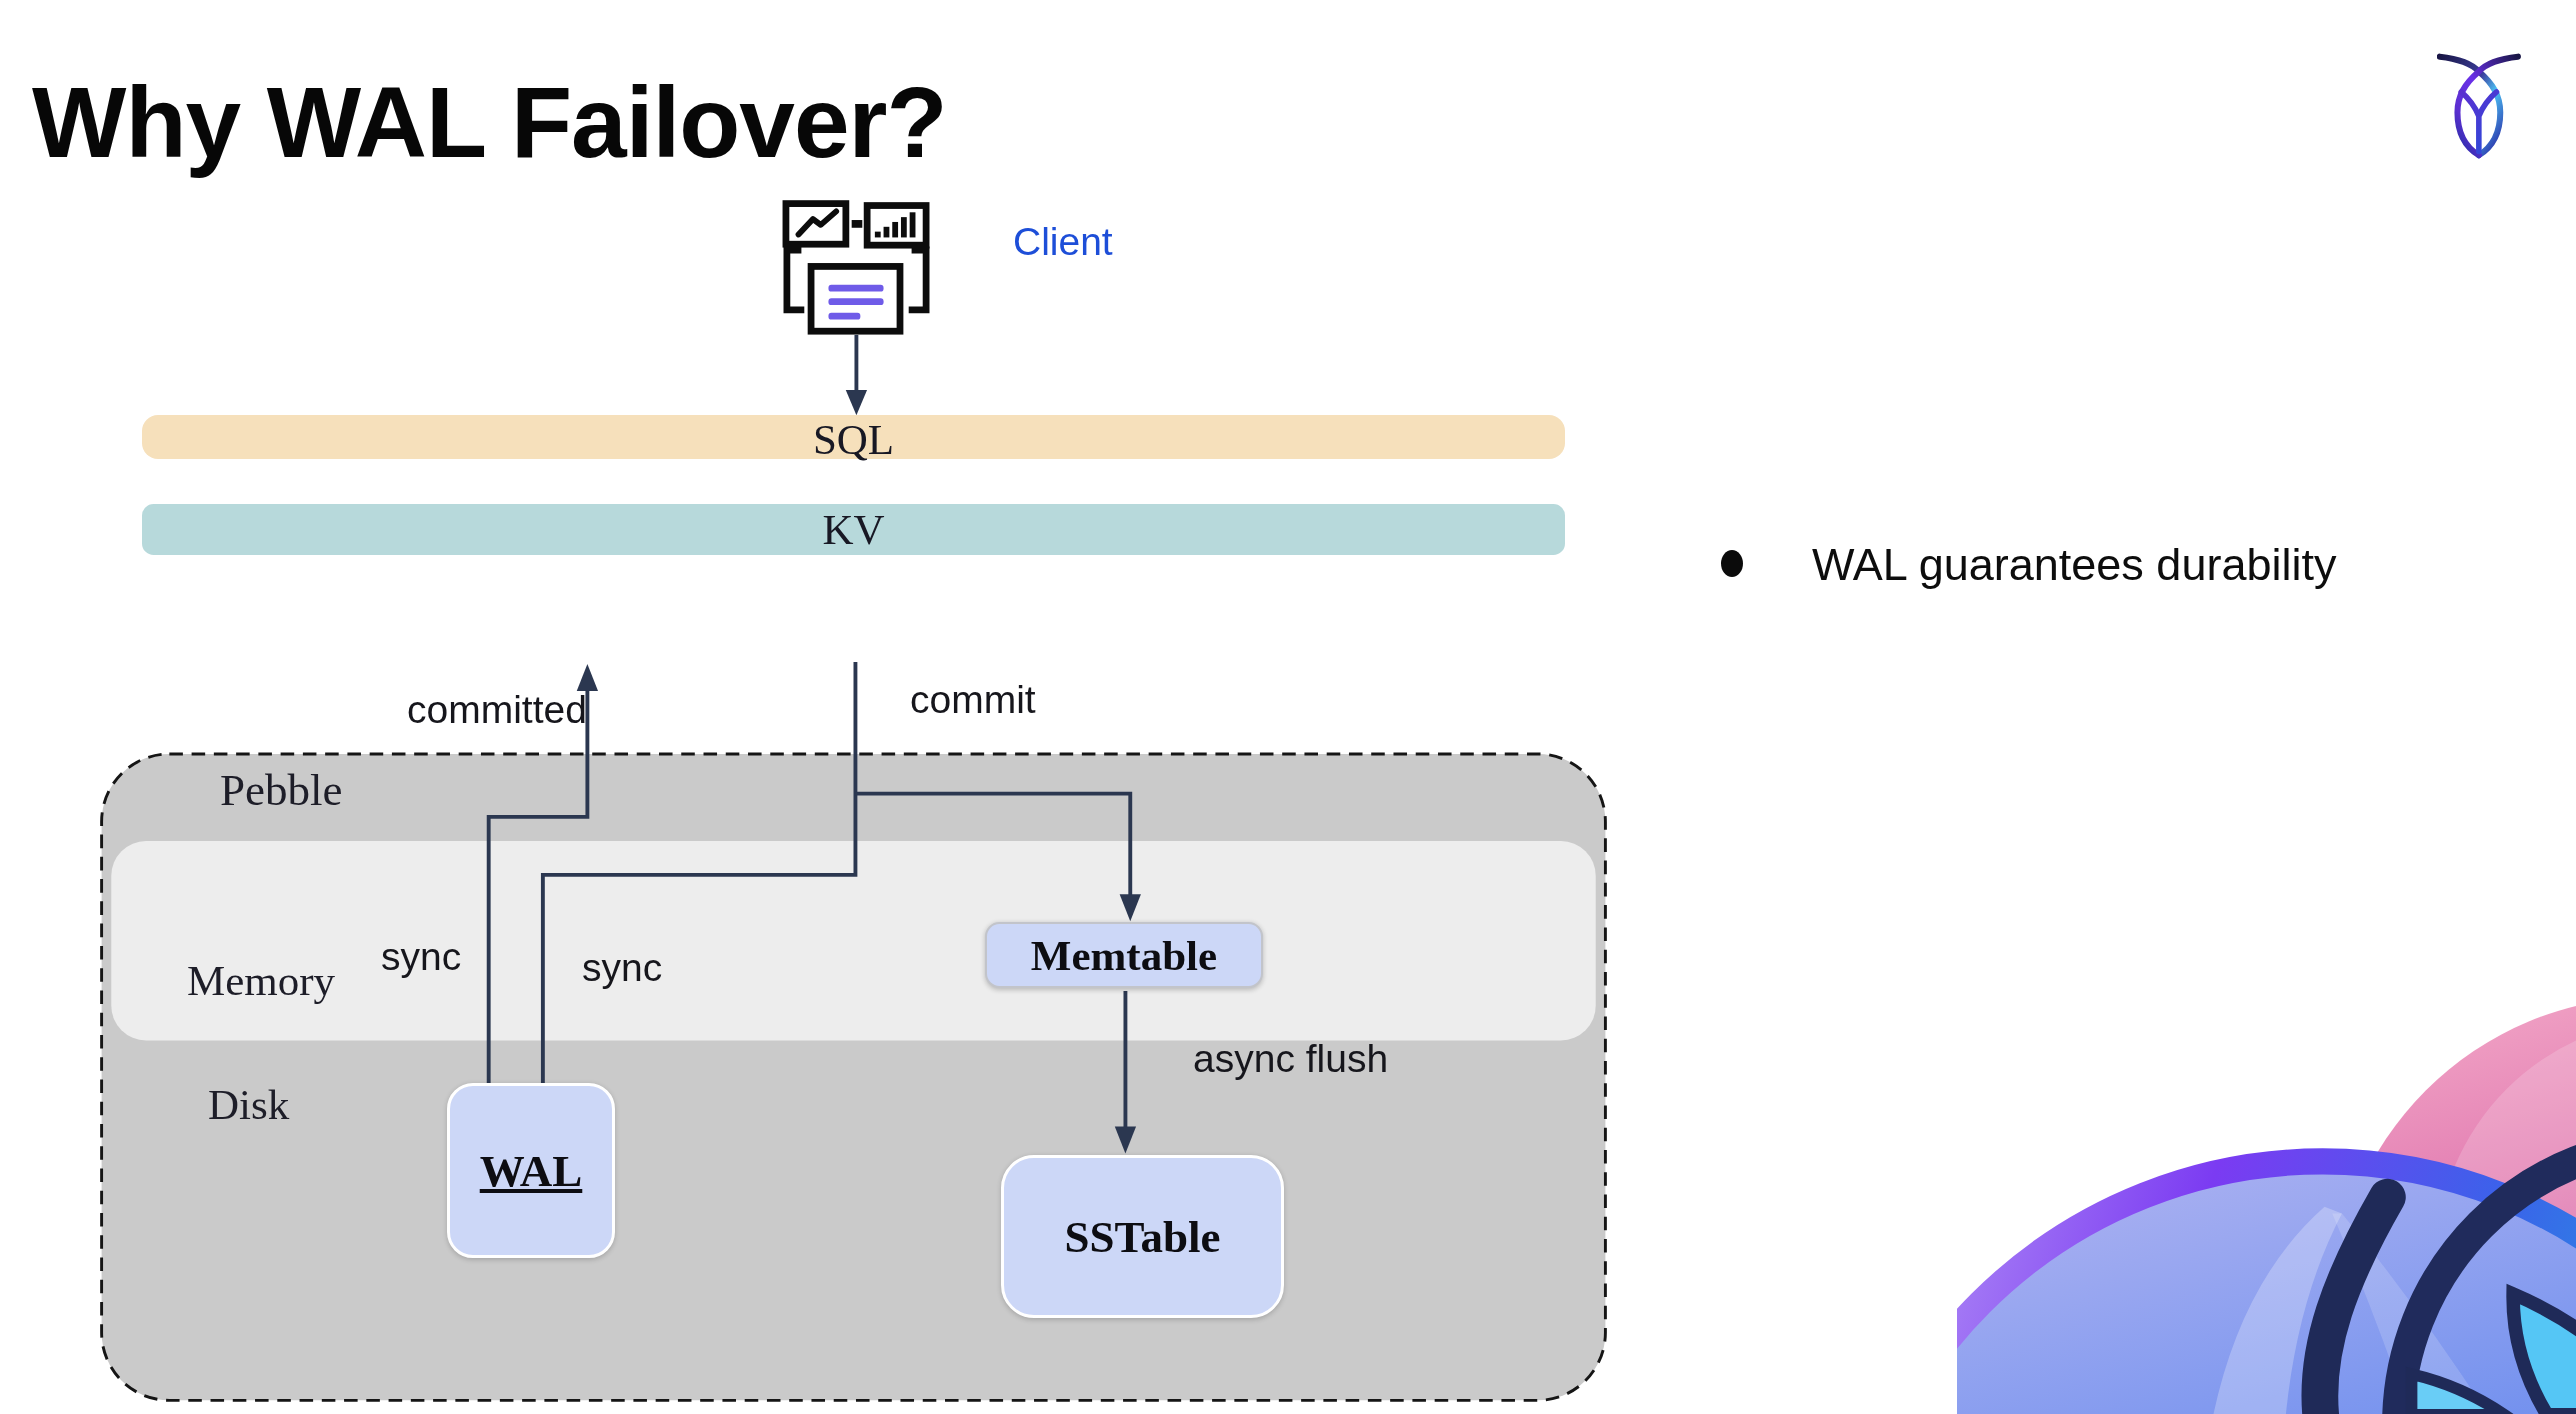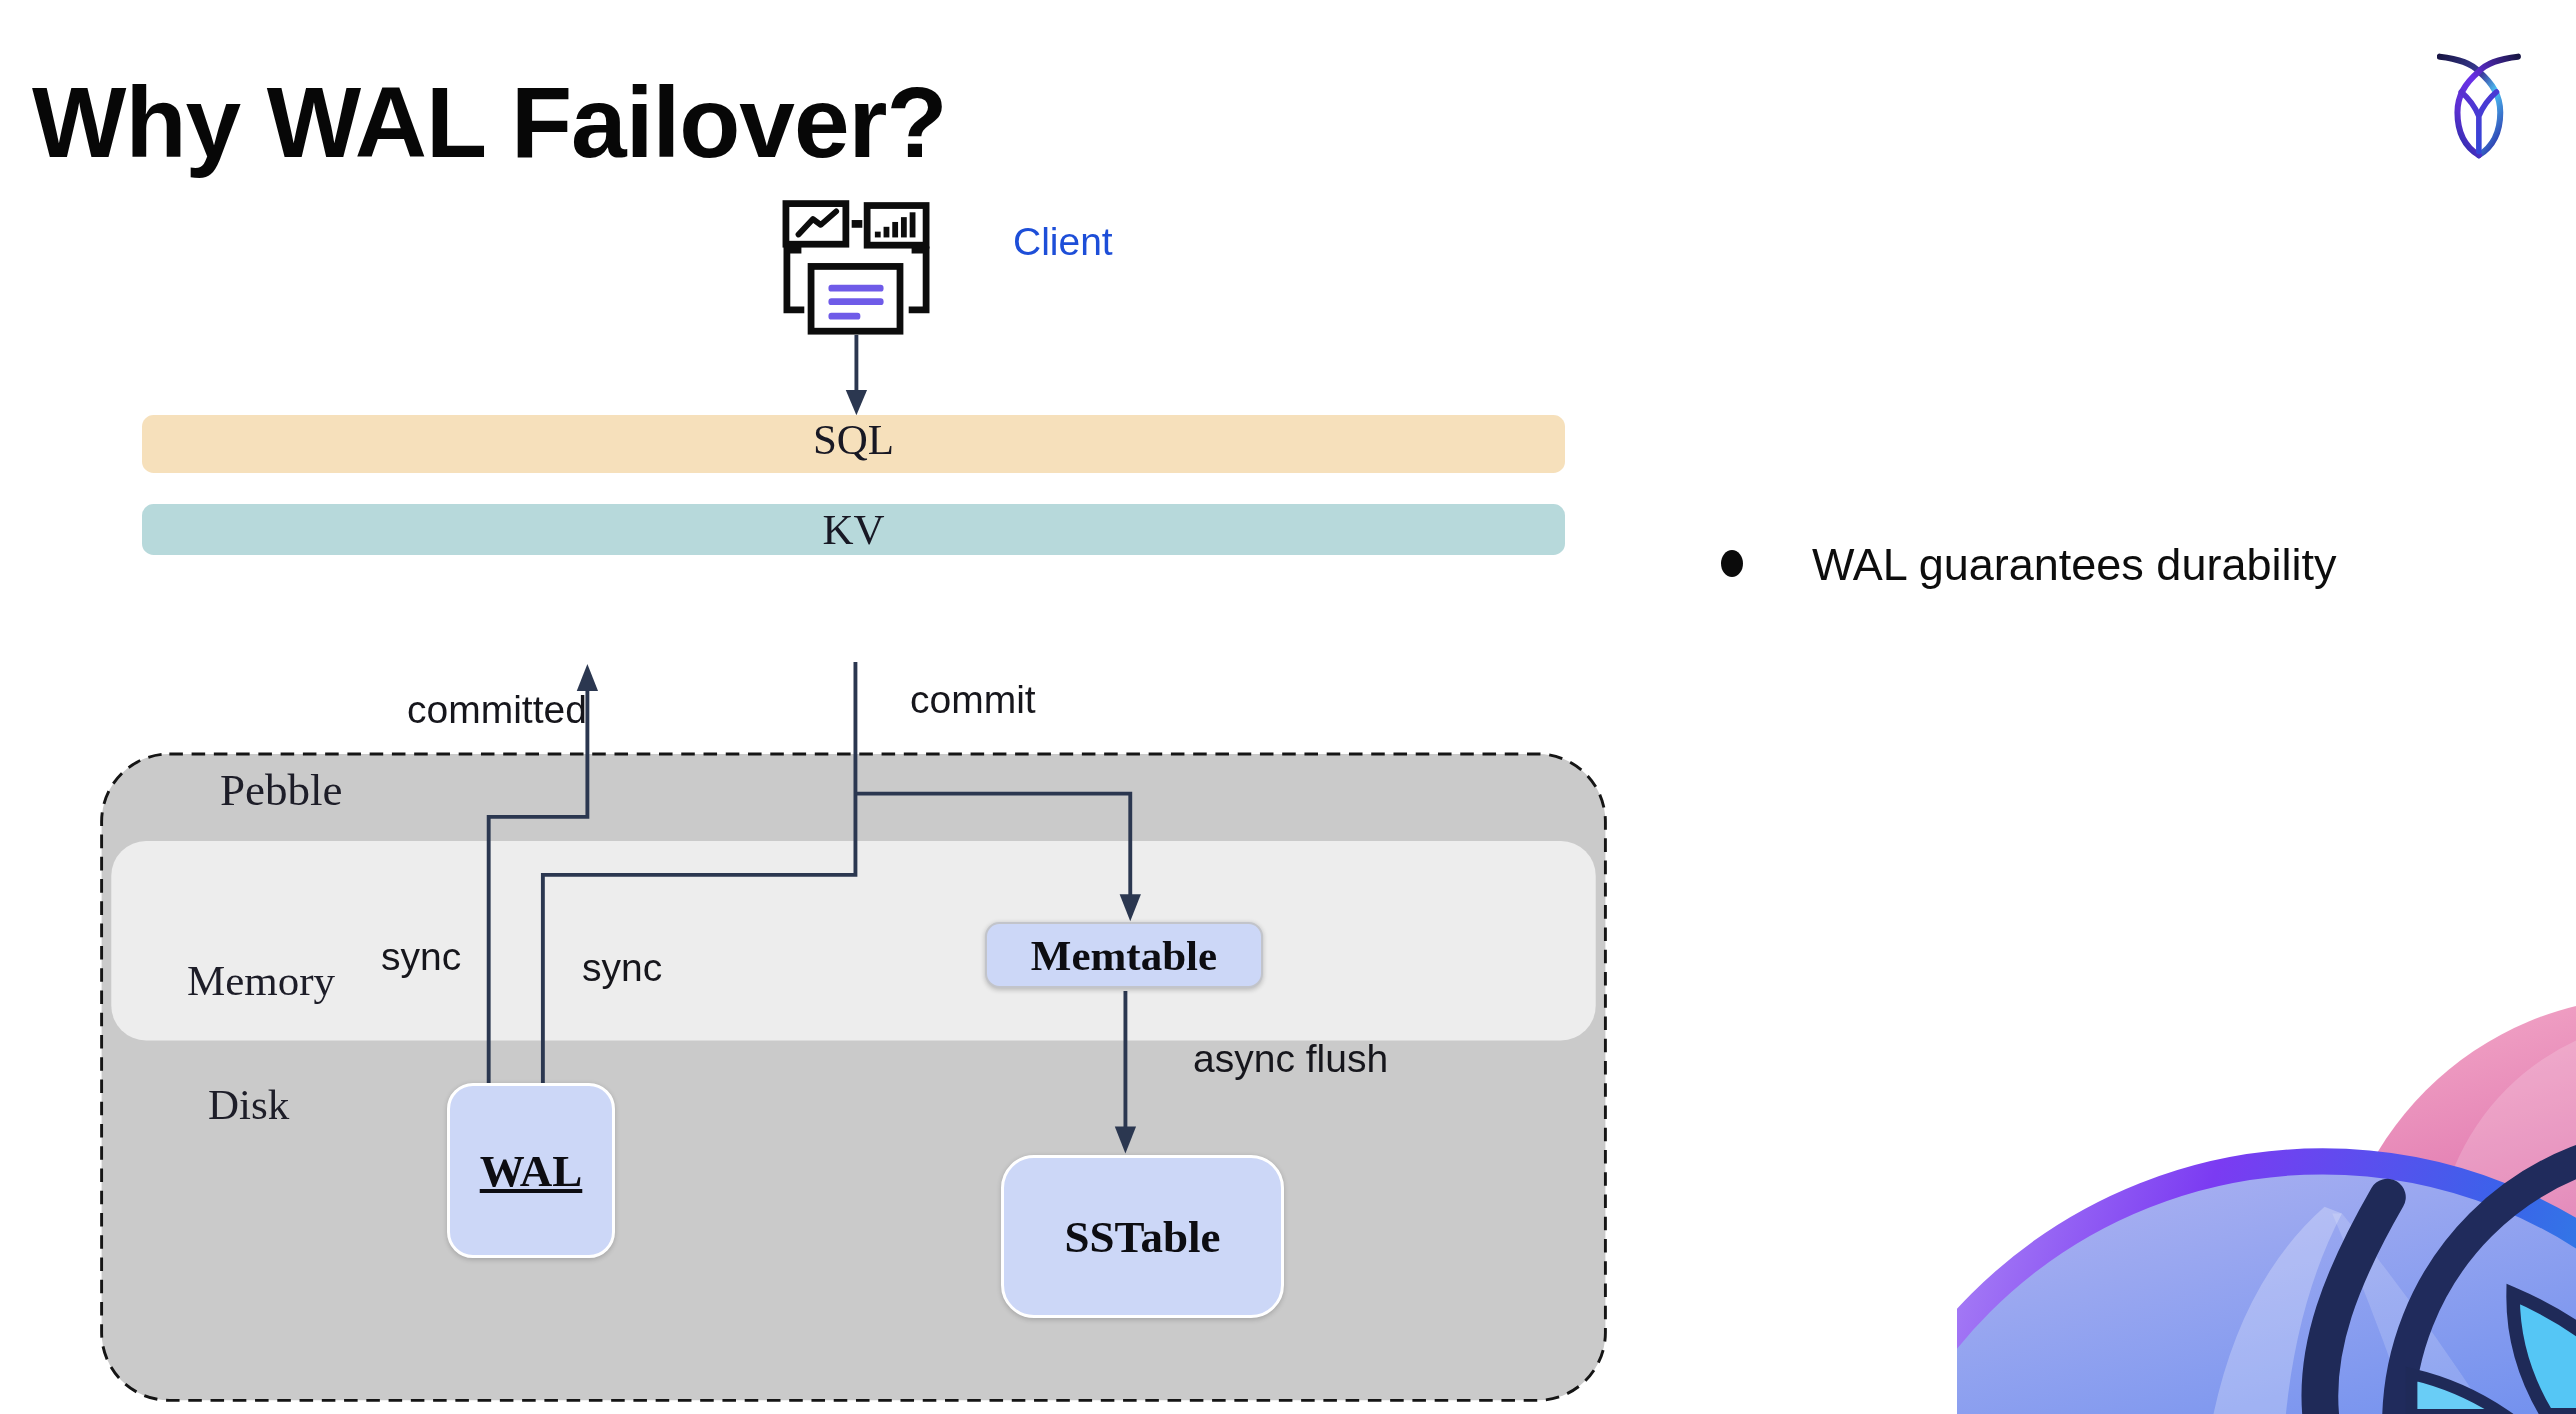--- a/index.html
+++ b/index.html
@@ -12,21 +12,21 @@
   .stage{position:relative;width:2576px;height:1415px;background:#ffffff;overflow:hidden;
          font-family:"Liberation Sans",sans-serif;color:var(--ink);}
   .abs{position:absolute;}
 
   .title{left:32px;top:50px;font-size:100px;font-weight:bold;letter-spacing:-1px;
          color:#070707;font-family:"Liberation Sans",sans-serif;margin-top:15px;}
 
   
   .bar{left:142px;width:1423px;border-radius:11.6px;text-align:center;
        font-family:"Liberation Serif",serif;font-size:43px;color:#181824;}
-  .bar-sql{top:415px;height:58px;line-height:50px;background:var(--layer_sql);}
+  .bar-sql{top:415px;height:44px;line-height:50px;background:var(--layer_sql);border-radius:16px;}
   .bar-kv{top:504px;height:51px;line-height:51px;background:var(--layer_kv);}
   .bar-storage{top:579px;height:84px;line-height:84px;background:var(--layer_storage);}
 
   
   .diagram-svg{left:0;top:0;width:2576px;height:1415px;pointer-events:none;}
   .pebble-rect{fill:var(--pebble_fill);stroke:#151515;stroke-width:3;stroke-dasharray:14 9;}
   .memory-rect{fill:var(--memory_fill);}
   .edge{stroke:var(--arrow);stroke-width:4;fill:none;}
   .tri{fill:var(--arrow);stroke:none;}
 

